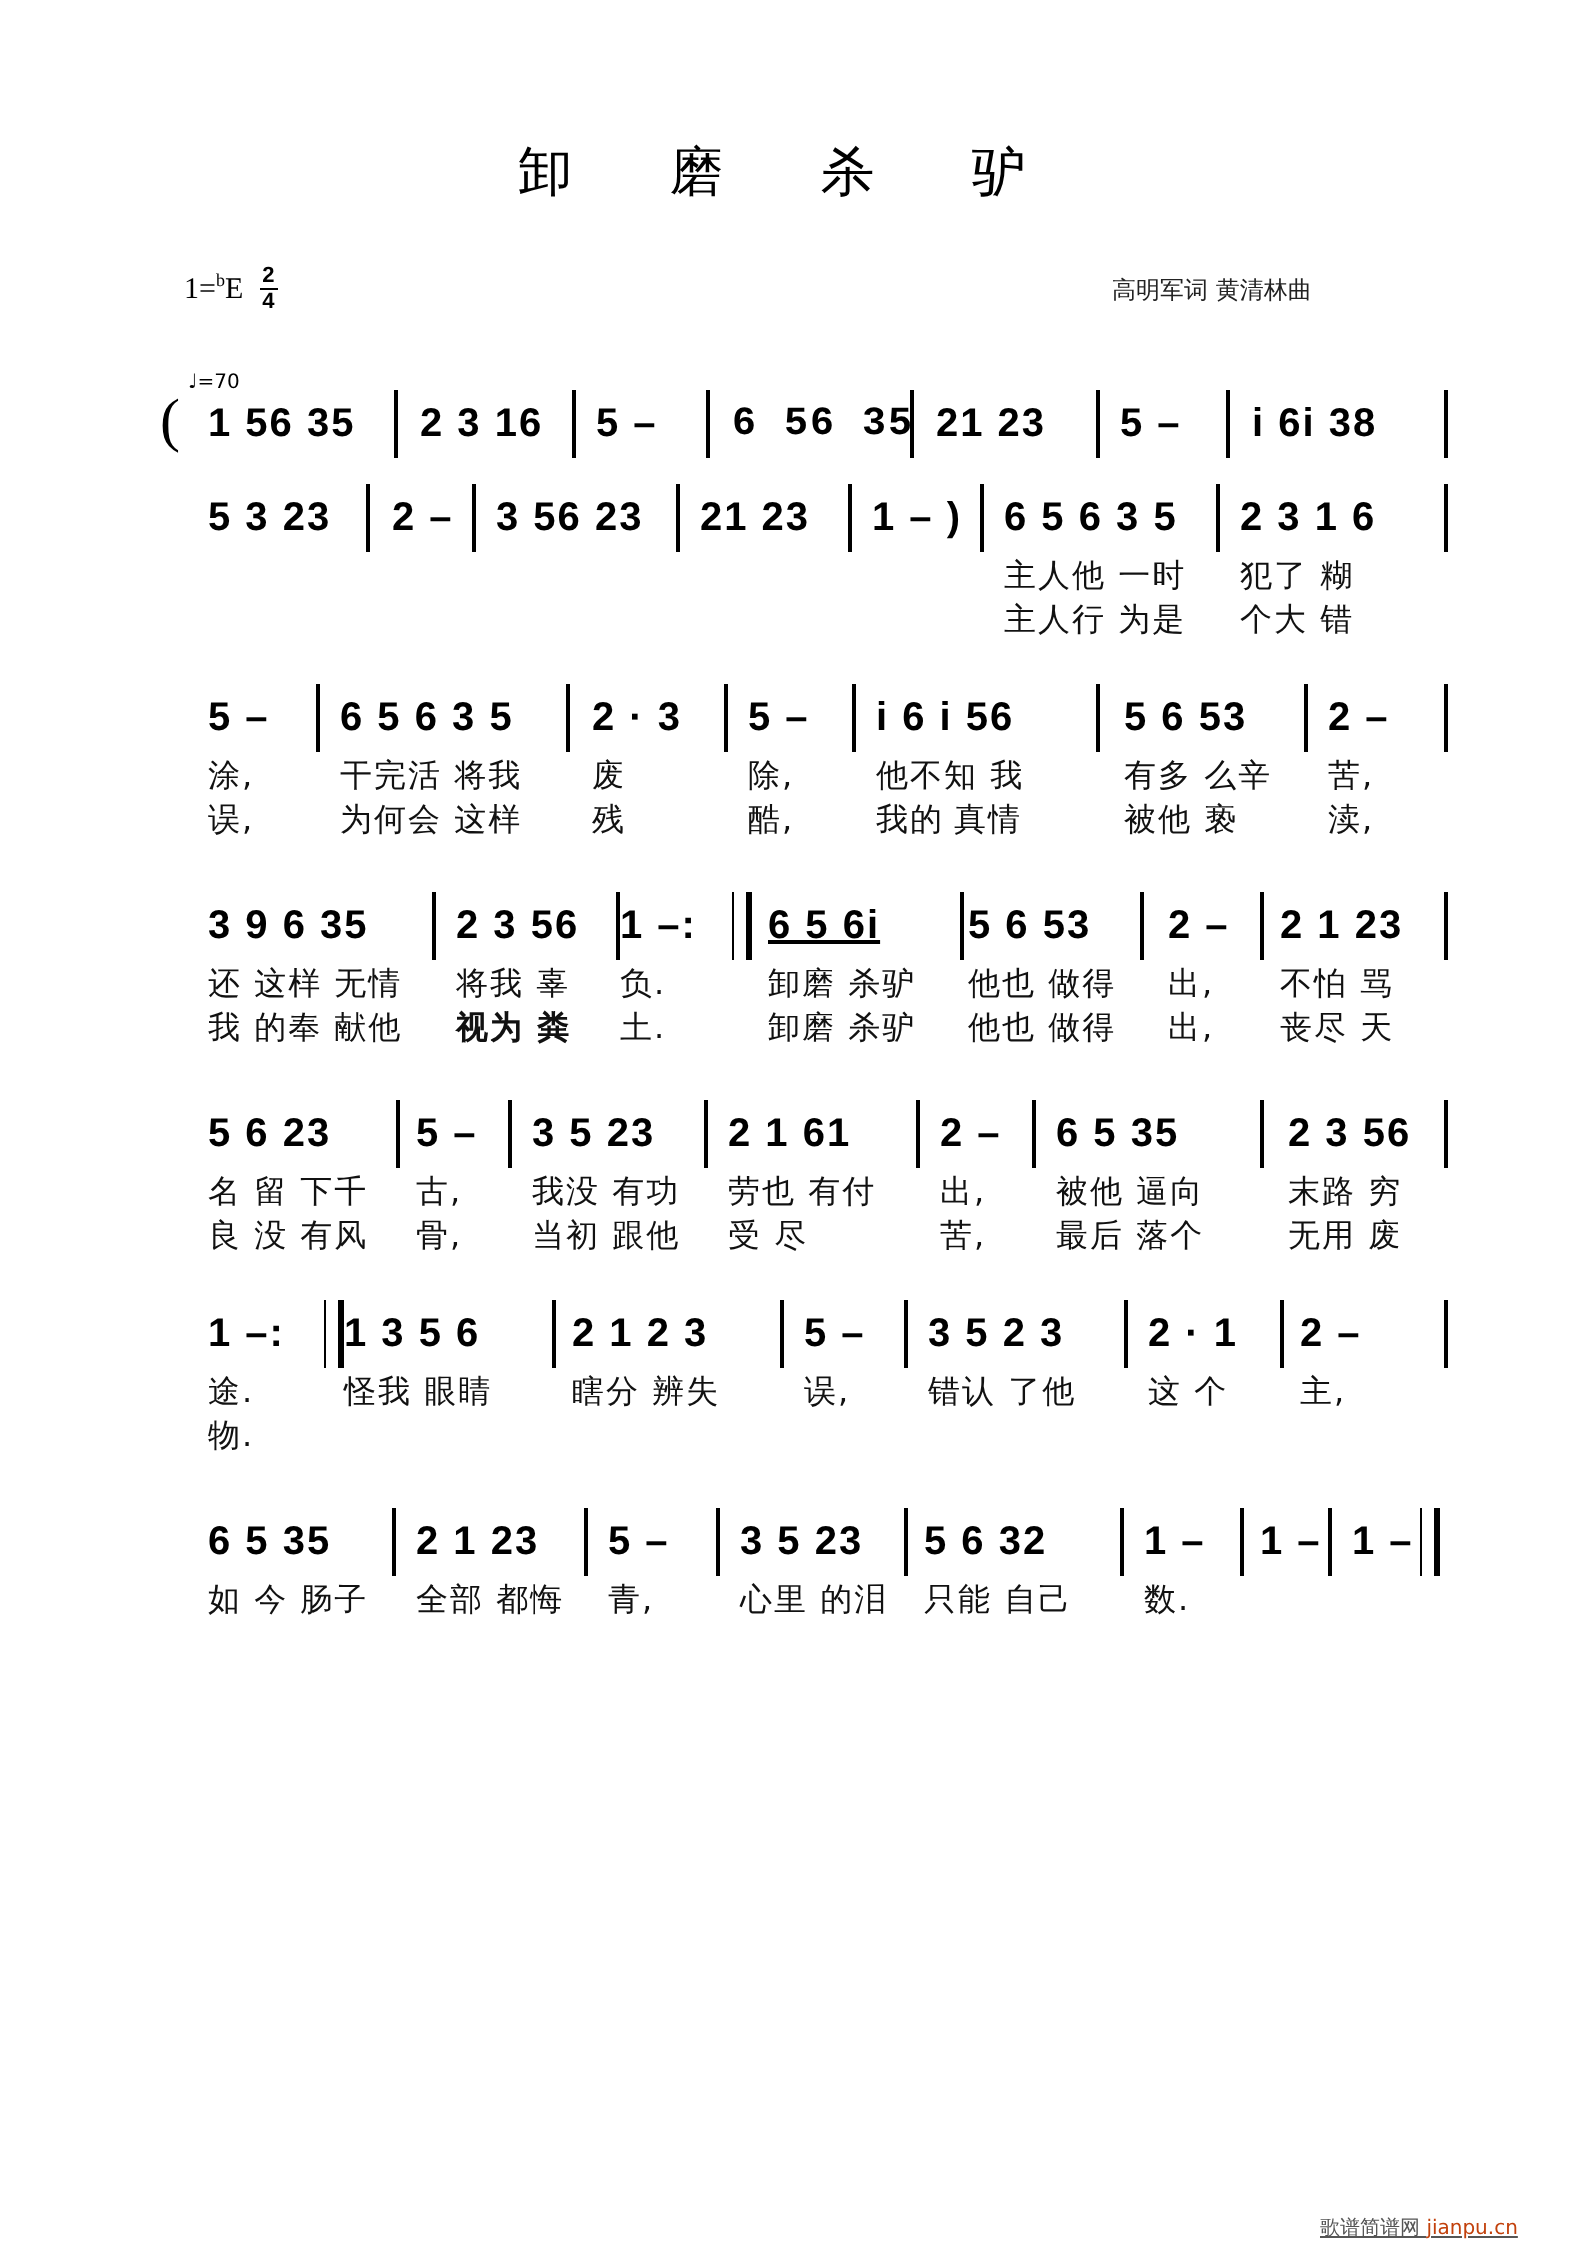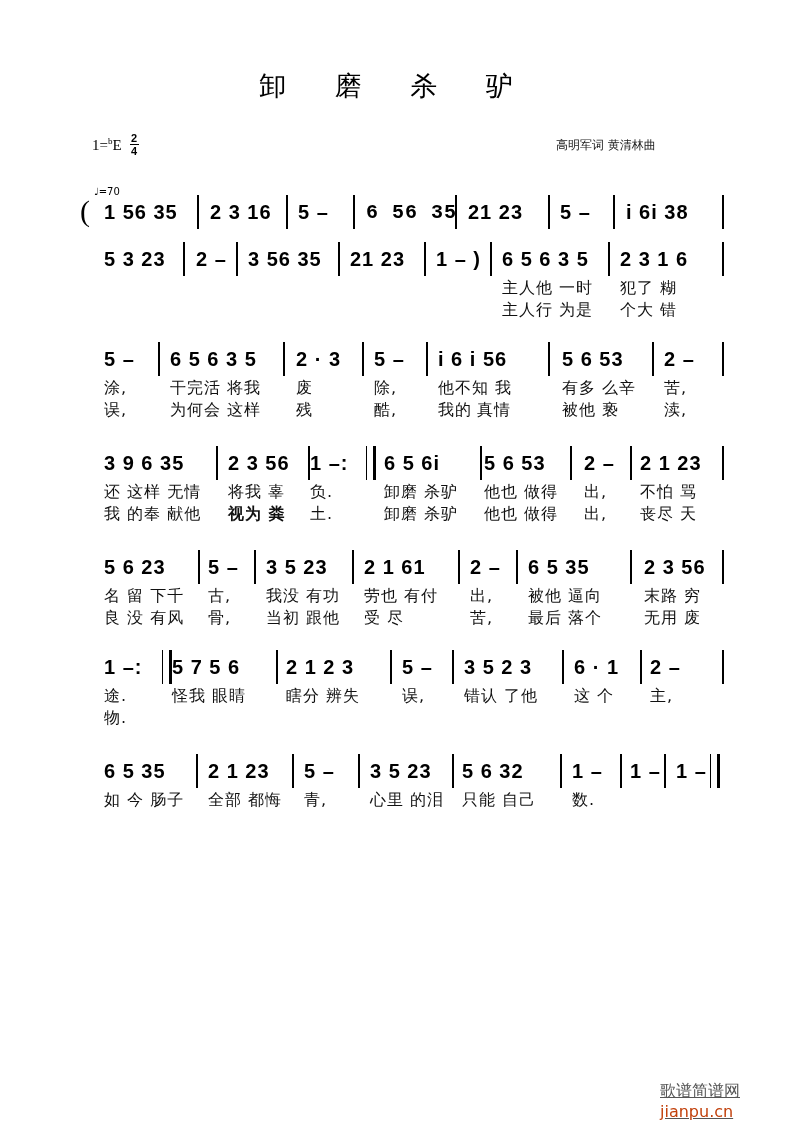--- a/index.html
+++ b/index.html
@@ -10,21 +10,21 @@
   .ts{display:inline-flex;flex-direction:column;align-items:center;font-weight:bold;font-size:11px;line-height:10px;font-family:"Liberation Sans",sans-serif;}
   .ts .bar{width:9px;height:1px;background:#000;margin:1px 0;}
   .credits{position:absolute;top:137px;left:556px;font-size:12px;color:#222;}
   .tempo{position:absolute;top:186px;left:94px;font-size:10px;}
   .paren{position:absolute;font-size:30px;font-family:"Liberation Serif",serif;}
   .line{position:absolute;left:0;width:792px;}
   .notes{position:absolute;top:8px;font-family:"Liberation Sans",sans-serif;font-weight:bold;font-size:20px;white-space:nowrap;letter-spacing:1px;}
   .barline{position:absolute;width:1.5px;background:#000;}
   .dbl{position:absolute;width:6px;border-left:1.5px solid #000;border-right:3px solid #000;}
   .lyr{position:absolute;font-size:16px;white-space:nowrap;letter-spacing:1px;color:#111;}
-  .wm{position:absolute;top:1081px;left:660px;font-size:16px;color:#555;text-decoration:underline;}
+  .wm{position:absolute;top:1107px;left:660px;font-size:10px;color:#555;text-decoration:underline;}
   .wm span{color:#c2410c;}
 </style>
 </head>
 <body>
 
 <div class="title">卸 磨 杀 驴</div>
 
 <div class="key">
   <span><span>1=</span><span class="flat">b</span><span>E</span></span>
   <span class="ts">
@@ -53,21 +53,21 @@
       <div class="notes" style="left: 560px;">5  –</div>
       <div class="barline" style="left: 613px; top: 2px; height: 34px;"></div>
       <div class="notes" style="left: 626px;">i 6i  38</div>
       <div class="barline" style="left: 722px; top: 2px; height: 34px;"></div>
     </div>
     <div class="line" style="top: 240px;">
       <div class="notes" style="left: 104px;">5 3  23</div>
       <div class="barline" style="left: 183px; top: 2px; height: 34px;"></div>
       <div class="notes" style="left: 196px;">2 –</div>
       <div class="barline" style="left: 236px; top: 2px; height: 34px;"></div>
-      <div class="notes" style="left: 248px;">3 56  35</div>
+      <div class="notes" style="left: 248px;">3 56  23</div>
       <div class="barline" style="left: 338px; top: 2px; height: 34px;"></div>
       <div class="notes" style="left: 350px;">21  23</div>
       <div class="barline" style="left: 424px; top: 2px; height: 34px;"></div>
       <div class="notes" style="left: 436px;">1 –  )</div>
       <div class="barline" style="left: 490px; top: 2px; height: 34px;"></div>
       <div class="notes" style="left: 502px;">6 5 6  3 5</div>
       <div class="lyr" style="left: 502px; top: 38px;">主人他 一时</div>
       <div class="lyr" style="left: 502px; top: 60px;">主人行 为是</div>
       <div class="barline" style="left: 608px; top: 2px; height: 34px;"></div>
       <div class="notes" style="left: 620px;">2 3  1 6</div>
@@ -111,21 +111,21 @@
       <div class="lyr" style="left: 104px; top: 60px;">我 的奉 献他</div>
       <div class="barline" style="left: 216px; top: 2px; height: 34px;"></div>
       <div class="notes" style="left: 228px;">2 3  56</div>
       <div class="lyr" style="left: 228px; top: 38px;">将我 辜</div>
       <div class="lyr" style="left: 228px; top: 60px; font-weight: bold;">视为 粪</div>
       <div class="barline" style="left: 308px; top: 2px; height: 34px;"></div>
       <div class="notes" style="left: 310px;">1 –:</div>
       <div class="lyr" style="left: 310px; top: 38px;">负.</div>
       <div class="lyr" style="left: 310px; top: 60px;">土.</div>
       <div class="dbl" style="left: 366px; top: 2px; height: 34px;"></div>
-      <div class="notes" style="left: 384px;">6 5  6i</div>
+      <div class="notes" style="left: 384px; text-decoration: underline;">6 5  6i</div>
       <div class="lyr" style="left: 384px; top: 38px;">卸磨 杀驴</div>
       <div class="lyr" style="left: 384px; top: 60px;">卸磨 杀驴</div>
       <div class="barline" style="left: 480px; top: 2px; height: 34px;"></div>
       <div class="notes" style="left: 484px;">5 6  53</div>
       <div class="lyr" style="left: 484px; top: 38px;">他也 做得</div>
       <div class="lyr" style="left: 484px; top: 60px;">他也 做得</div>
       <div class="barline" style="left: 570px; top: 2px; height: 34px;"></div>
       <div class="notes" style="left: 584px;">2 –</div>
       <div class="lyr" style="left: 584px; top: 38px;">出,</div>
       <div class="lyr" style="left: 584px; top: 60px;">出,</div>
@@ -163,33 +163,33 @@
       <div class="notes" style="left: 644px;">2 3  56</div>
       <div class="lyr" style="left: 644px; top: 38px;">末路 穷</div>
       <div class="lyr" style="left: 644px; top: 60px;">无用 废</div>
       <div class="barline" style="left: 722px; top: 2px; height: 34px;"></div>
     </div>
     <div class="line" style="top: 648px;">
       <div class="notes" style="left: 104px;">1   –:</div>
       <div class="lyr" style="left: 104px; top: 38px;">途.</div>
       <div class="lyr" style="left: 104px; top: 60px;">物.</div>
       <div class="dbl" style="left: 162px; top: 2px; height: 34px;"></div>
-      <div class="notes" style="left: 172px;">5 7  5 6</div>
+      <div class="notes" style="left: 172px;">1 3  5 6</div>
       <div class="lyr" style="left: 172px; top: 38px;">怪我 眼睛</div>
       <div class="barline" style="left: 276px; top: 2px; height: 34px;"></div>
       <div class="notes" style="left: 286px;">2 1  2 3</div>
       <div class="lyr" style="left: 286px; top: 38px;">瞎分 辨失</div>
       <div class="barline" style="left: 390px; top: 2px; height: 34px;"></div>
       <div class="notes" style="left: 402px;">5  –</div>
       <div class="lyr" style="left: 402px; top: 38px;">误,</div>
       <div class="barline" style="left: 452px; top: 2px; height: 34px;"></div>
       <div class="notes" style="left: 464px;">3 5  2 3</div>
       <div class="lyr" style="left: 464px; top: 38px;">错认 了他</div>
       <div class="barline" style="left: 562px; top: 2px; height: 34px;"></div>
-      <div class="notes" style="left: 574px;">6 · 1</div>
+      <div class="notes" style="left: 574px;">2 · 1</div>
       <div class="lyr" style="left: 574px; top: 38px;">这   个</div>
       <div class="barline" style="left: 640px; top: 2px; height: 34px;"></div>
       <div class="notes" style="left: 650px;">2  –</div>
       <div class="lyr" style="left: 650px; top: 38px;">主,</div>
       <div class="barline" style="left: 722px; top: 2px; height: 34px;"></div>
     </div>
     <div class="line" style="top: 752px;">
       <div class="notes" style="left: 104px;">6 5  35</div>
       <div class="lyr" style="left: 104px; top: 38px;">如 今 肠子</div>
       <div class="barline" style="left: 196px; top: 2px; height: 34px;"></div>

